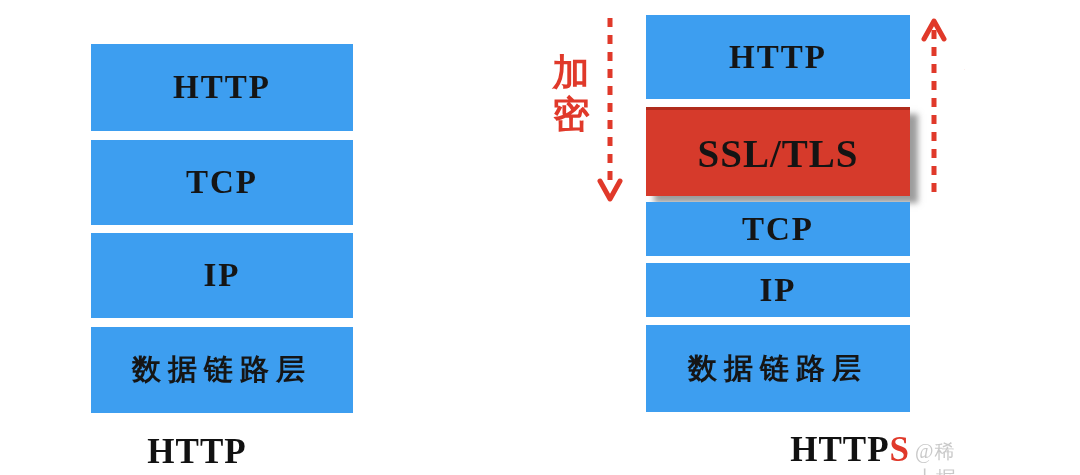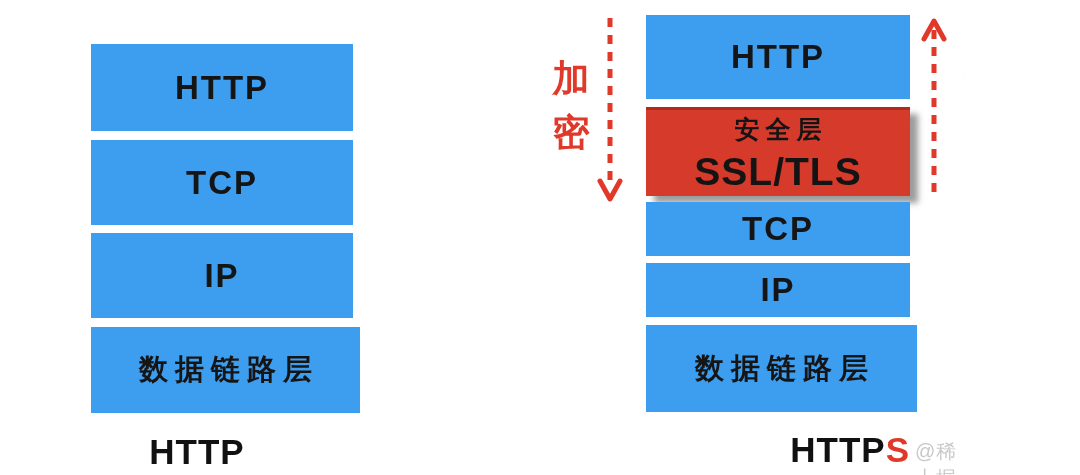--- a/index.html
+++ b/index.html
@@ -1,25 +1,25 @@
 <!DOCTYPE html>
 <html><head>
 <meta charset="utf-8">
 <style>
   html,body { margin:0; padding:0; background:#ffffff; }
   .canvas {
     position:relative; width:965px; height:475px; background:#ffffff;
-    font-family:Liberation Sans, sans-serif; overflow:hidden;
+    font-family:Liberation Serif, serif; overflow:hidden;
   }
   .layer {
     position:absolute; display:flex; align-items:center; justify-content:center;
     color:#151515; font-weight:700;
   }
   .blue { background:#3D9EF0; font-size:33px; letter-spacing:2px; }
-  .cjk  { font-size:29px; letter-spacing:7px; padding-left:7px; }
+  .cjk  { font-size:29px; letter-spacing:7px; }
   .red  {
     background:#D63A2B; flex-direction:column; gap:4px;
     border-top:3px solid #AF2B1C;
     box-shadow:8px 7px 6px rgba(75,75,75,0.55);
   }
   .sec-line1 { font-size:25px; letter-spacing:6px; padding-left:6px; font-weight:700; color:#141414; }
   .sec-line2 { font-size:39px; letter-spacing:1px; font-weight:700; color:#141414; }
 
   .left-1 { left:91px;  top:44px;  width:262px; height:87px; }
   .left-2 { left:91px;  top:140px; width:262px; height:85px; }
@@ -34,21 +34,21 @@
 
   .caption {
     position:absolute; font-size:35px; font-weight:700; color:#111111; letter-spacing:1px;
   }
   .caption-left  { left:91px;  top:432px; width:212px; text-align:center; }
   .caption-right { left:646px; top:430px; width:264px; text-align:right; }
   .red-text { color:#E0392A; }
 
   .vlabel {
     position:absolute; width:46px; text-align:center;
-    font-size:37px; line-height:54px; font-weight:700; color:#E0392A;
+    font-size:37px; line-height:42px; font-weight:700; color:#E0392A;
     word-break:break-all;
   }
   .encrypt { left:548px; top:52px; }
   .decrypt { left:961px; top:52px; }
 
   .arrow { position:absolute; }
   .arrow-down { left:597px; top:14px; }
   .arrow-up   { left:921px; top:14px; }
 
   .watermark {
@@ -62,21 +62,20 @@
 <div class="canvas">
 
   <div class="layer blue left-1">HTTP</div>
   <div class="layer blue left-2">TCP</div>
   <div class="layer blue left-3">IP</div>
   <div class="layer blue cjk left-4">数据链路层</div>
   <div class="caption caption-left">HTTP</div>
 
   <div class="layer blue right-1">HTTP</div>
   <div class="layer red right-2">
-    <div class="sec-line1">安全层</div>
     <div class="sec-line2">SSL/TLS</div>
   </div>
   <div class="layer blue right-3">TCP</div>
   <div class="layer blue right-4">IP</div>
   <div class="layer blue cjk right-5">数据链路层</div>
   <div class="caption caption-right"><span>HTTP</span><span class="red-text">S</span></div>
 
   <div class="vlabel encrypt">加密</div>
   <svg class="arrow arrow-down" width="26" height="192" viewBox="0 0 26 192">
     <line x1="13" y1="4" x2="13" y2="172" stroke="#E0392A" stroke-width="5" stroke-dasharray="9 8"></line>

